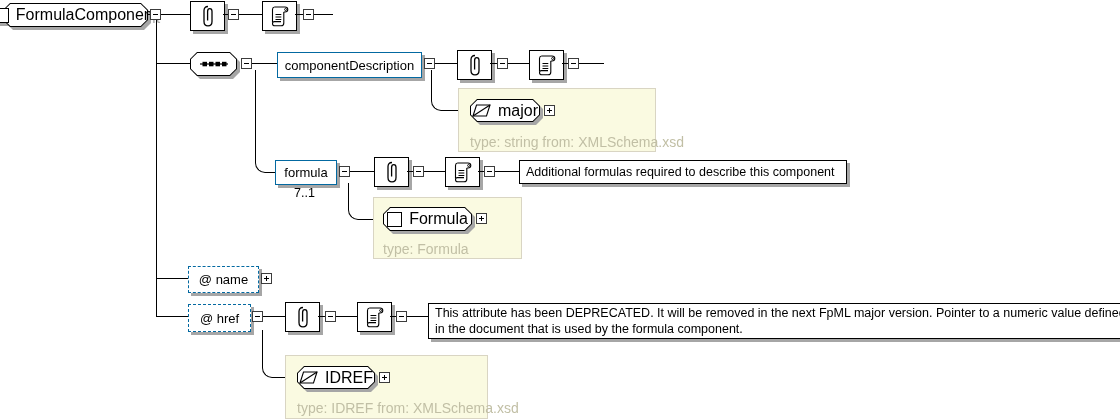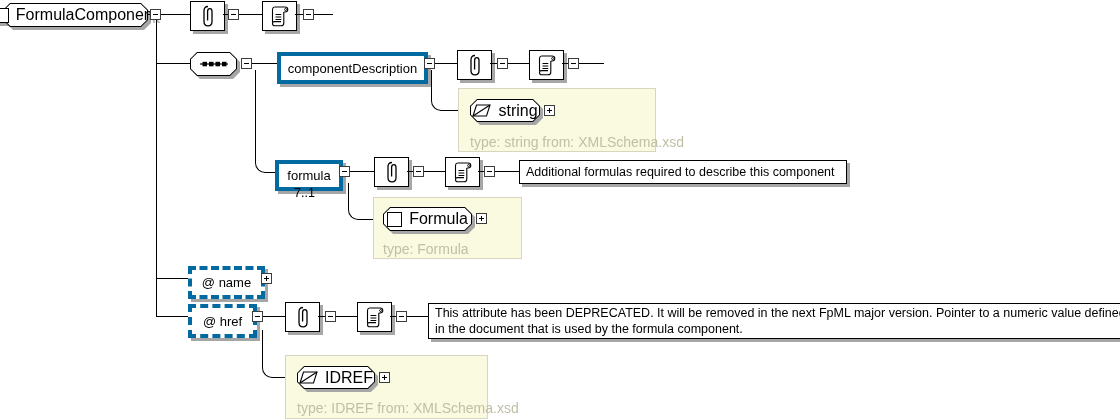--- a/index.html
+++ b/index.html
@@ -6,21 +6,21 @@
   .canvas{position:relative;width:1120px;height:420px;background:#fff;overflow:hidden;
           font-family:"Liberation Sans",sans-serif;color:#000;}
 
   
   .hline{position:absolute;height:1px;background:#000;}
   .vline{position:absolute;width:1px;background:#000;}
   .curve{position:absolute;border-left:1px solid #000;border-bottom:1px solid #000;
          border-bottom-left-radius:10px;}
 
   
-  .node-box{position:absolute;background:#fff;border:4px solid #0369a1;
+  .node-box{position:absolute;background:#fff;border:1px solid #0369a1;
             box-shadow:3px 3px 0 #a6a6a6;display:flex;align-items:center;justify-content:center;
             font-size:13px;white-space:nowrap;}
   .attr-box{border-style:dashed;}
 
   
   .icon-box{position:absolute;width:33px;height:28px;background:#fff;border:1px solid #000;
             box-shadow:3px 3px 0 #a6a6a6;display:flex;align-items:center;justify-content:center;}
 
   
   .ann-box{position:absolute;background:#fff;border:1px solid #000;box-shadow:3px 3px 0 #a6a6a6;
@@ -149,21 +149,21 @@
 
   <div class="curve" style="left:431px;top:70px;width:27px;height:40px"></div>
   <div class="panel" style="left:458px;top:88px;width:198px;height:64px"></div>
   <div class="oct" style="left:470px;top:99px;width:70px;height:23px">
     <div class="oct-border"></div>
     <div class="oct-fill"></div>
     <div class="oct-content">
       <svg width="19" height="13" viewBox="0 0 19 13">
           <use href="#icon-para"></use>
         </svg>
-      <span>string</span>
+      <span>major</span>
     </div>
   </div>
   <div class="pm plus" style="left:544px;top:105px"></div>
   <div class="typenote" style="left:470px;top:134px">type: string from: XMLSchema.xsd</div>
 
   <div class="curve" style="left:255px;top:70px;width:20px;height:102px"></div>
   <div class="node-box" style="left:275px;top:160px;width:60px;height:23px">
     <span>formula</span>
   </div>
   <div class="card-label" style="left:294px;top:186px">7..1</div>

